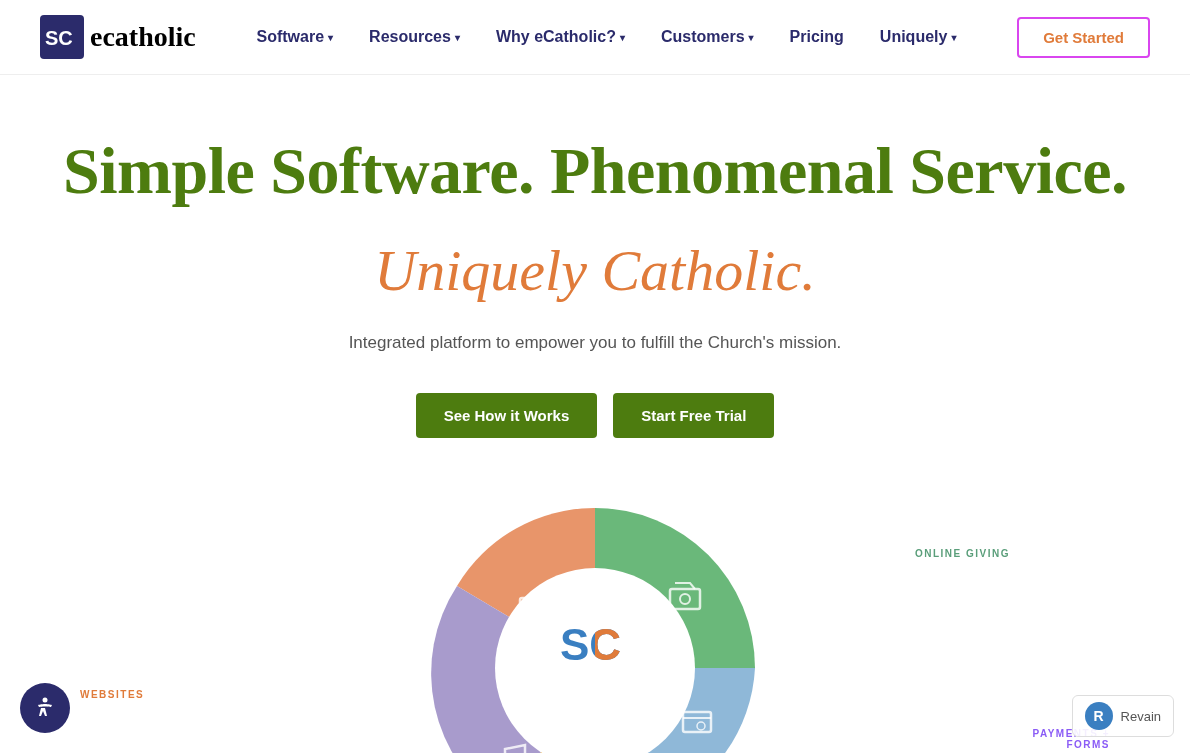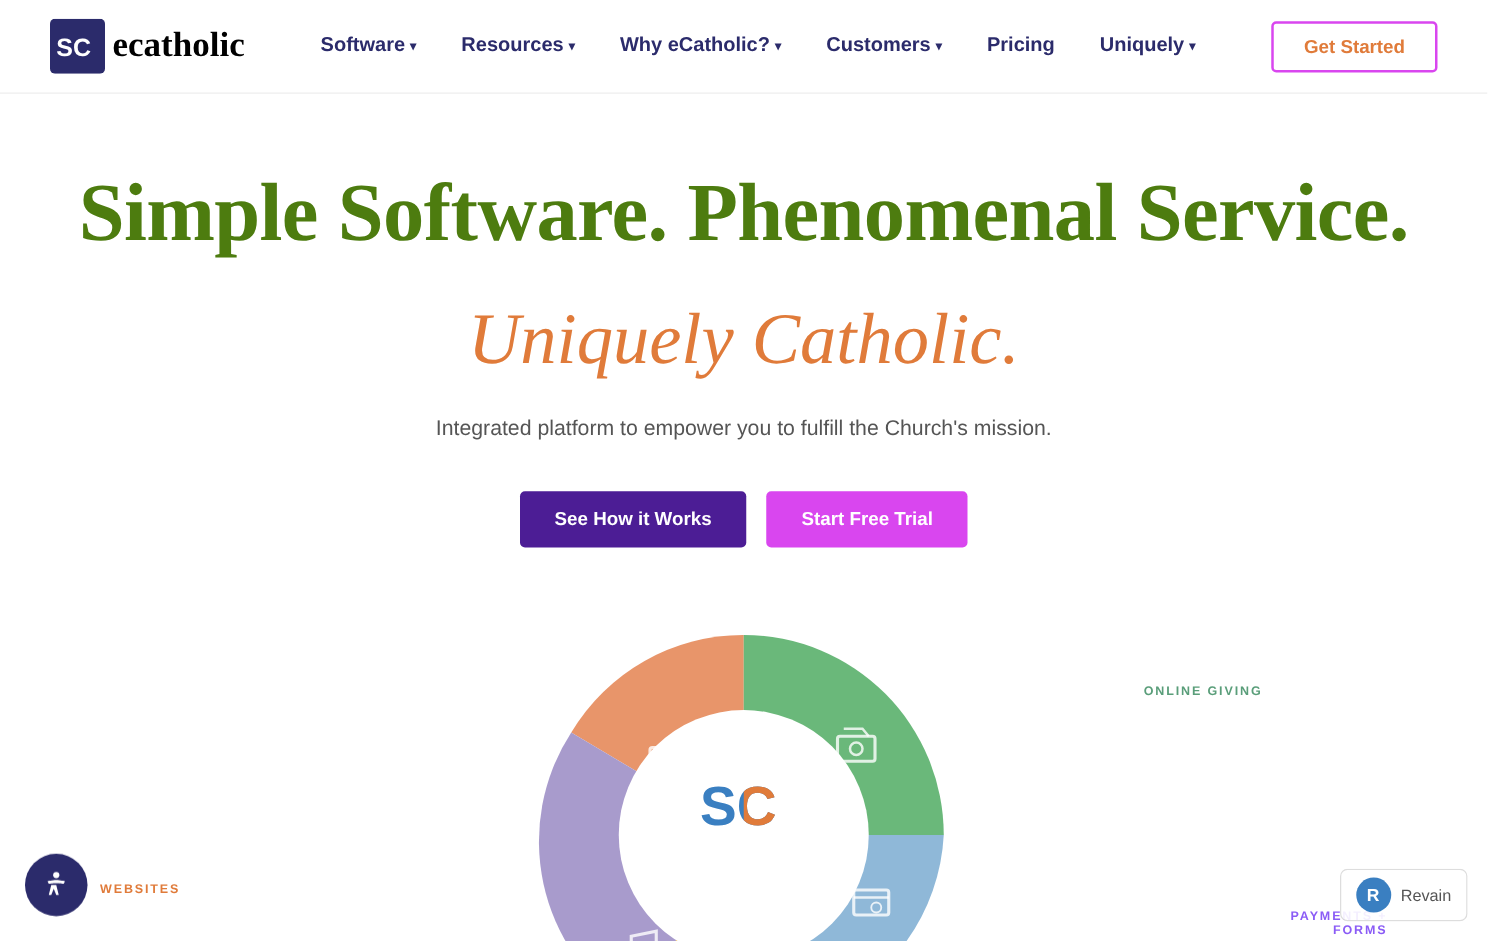--- a/index.html
+++ b/index.html
@@ -95,32 +95,32 @@
       margin-top: 28px;
       margin-bottom: 40px;
     }
     .hero-buttons {
       display: flex;
       justify-content: center;
       gap: 16px;
       margin-bottom: 40px;
     }
     .btn-blue {
-      background: #4c1d95;
+      background: #4d7c0f;
       color: #fff;
       border: none;
       padding: 14px 28px;
       border-radius: 4px;
       font-size: 15px;
       font-family: Arial, sans-serif;
       font-weight: 600;
       cursor: pointer;
     }
     .btn-orange {
-      background: #d946ef;
+      background: #4d7c0f;
       color: #fff;
       border: none;
       padding: 14px 28px;
       border-radius: 4px;
       font-size: 15px;
       font-family: Arial, sans-serif;
       font-weight: 600;
       cursor: pointer;
     }
 
@@ -150,21 +150,21 @@
     .chart-label {
       position: absolute;
       font-family: Arial, sans-serif;
       font-size: 10px;
       font-weight: 700;
       letter-spacing: 1.5px;
       text-transform: uppercase;
     }
     .label-websites {
       left: 80px;
-      top: 208px;
+      top: 191px;
       color: #e07b3a;
     }
     .label-online-giving {
       right: 180px;
       top: 50px;
       color: #5a9e7a;
     }
     .label-payments {
       right: 80px;
       top: 230px;

